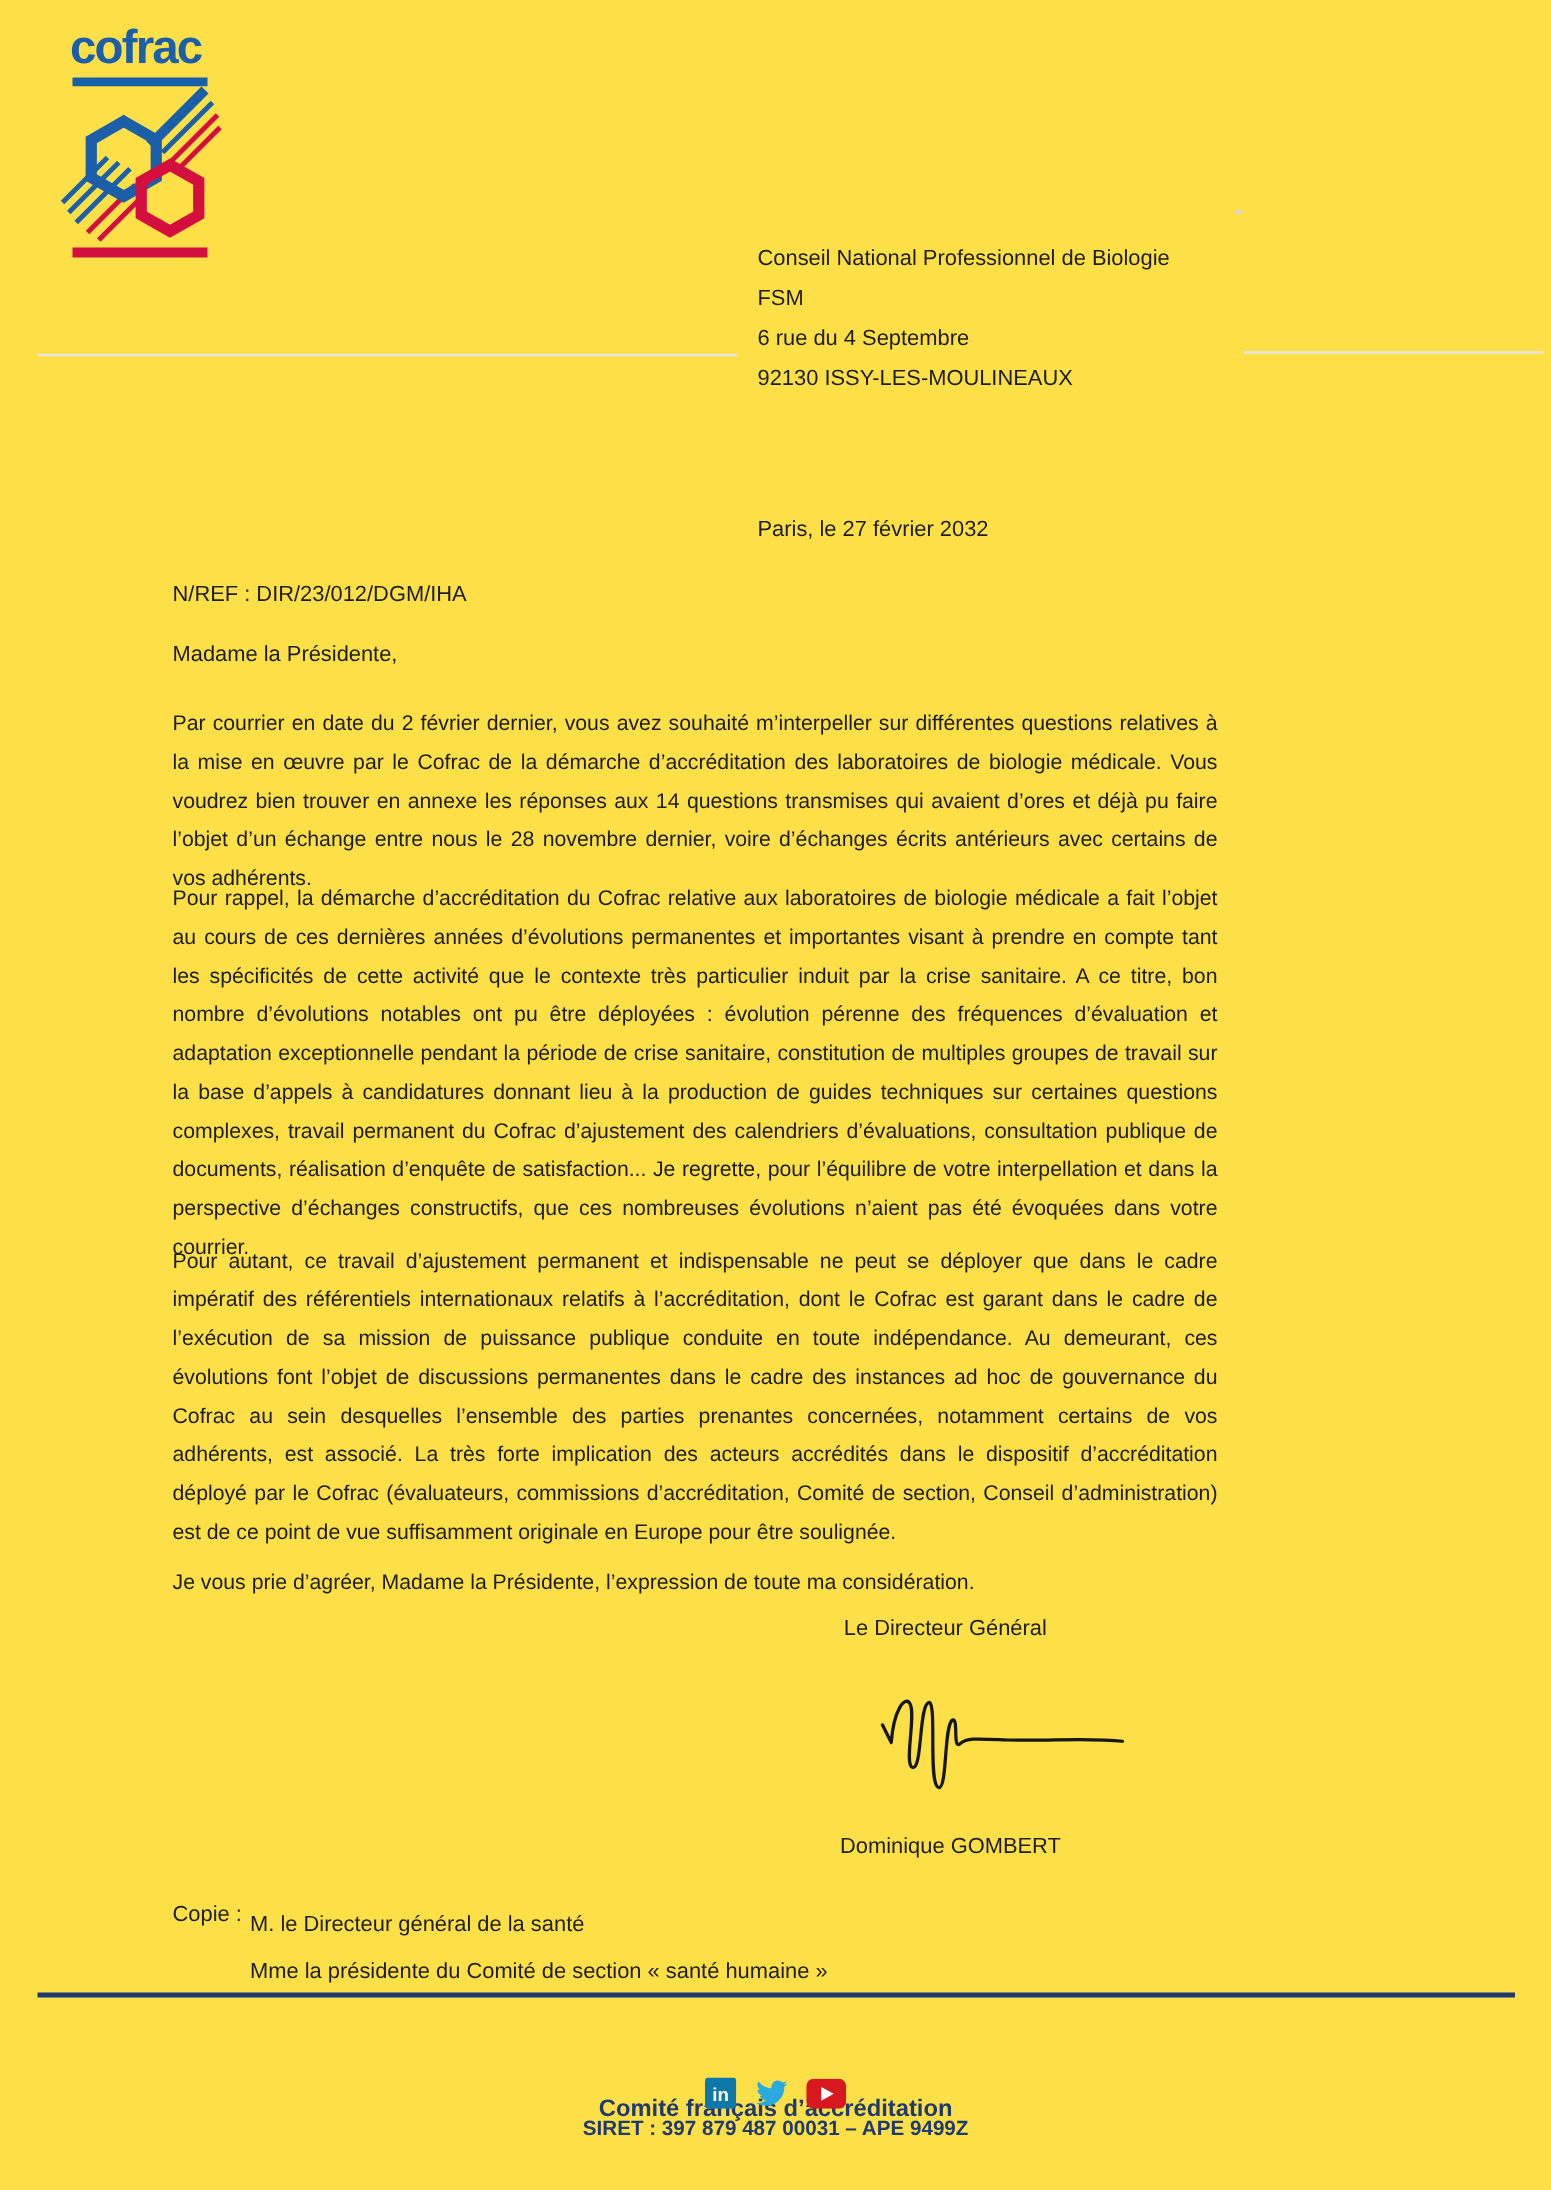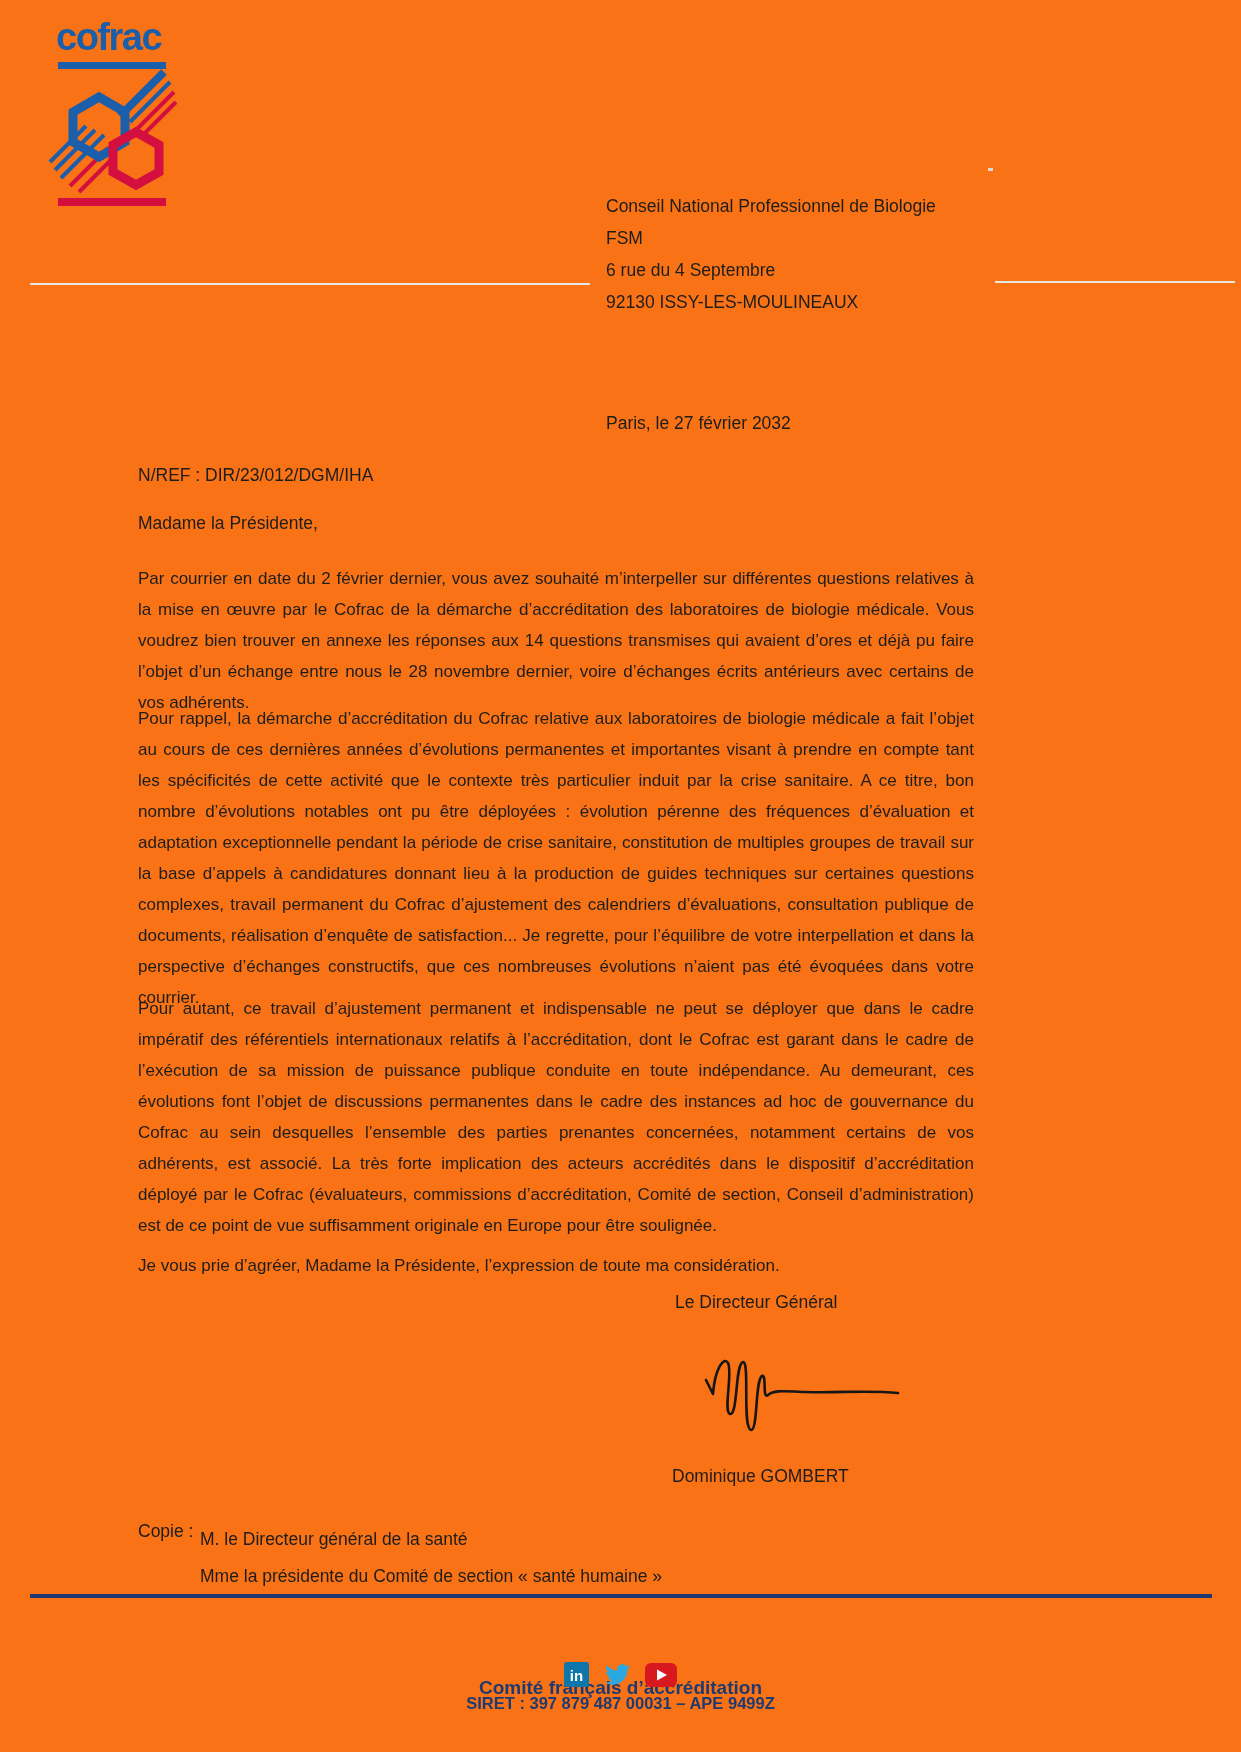--- a/index.html
+++ b/index.html
@@ -1,19 +1,19 @@
 <!DOCTYPE html>
 <html lang="fr"><head>
 <meta charset="utf-8">
 <style>
   html,body{margin:0;padding:0;background:#ffffff;}
   .page{
     position:relative;
     width:1241px;height:1752px;
-    background:#f97316;
+    background:#fde047;
     font-family:"Liberation Sans", sans-serif;
     color:#1d1d1b;
     overflow:hidden;
   }
   
   .logo{position:absolute;left:46px;top:14px;width:140px;height:196px;}
   
   .recipient{position:absolute;left:606px;top:190px;font-size:17.5px;line-height:32px;}
   .dateline{position:absolute;left:606px;top:413px;font-size:17.5px;}
   .reference{position:absolute;left:138px;top:465px;font-size:17.5px;}

